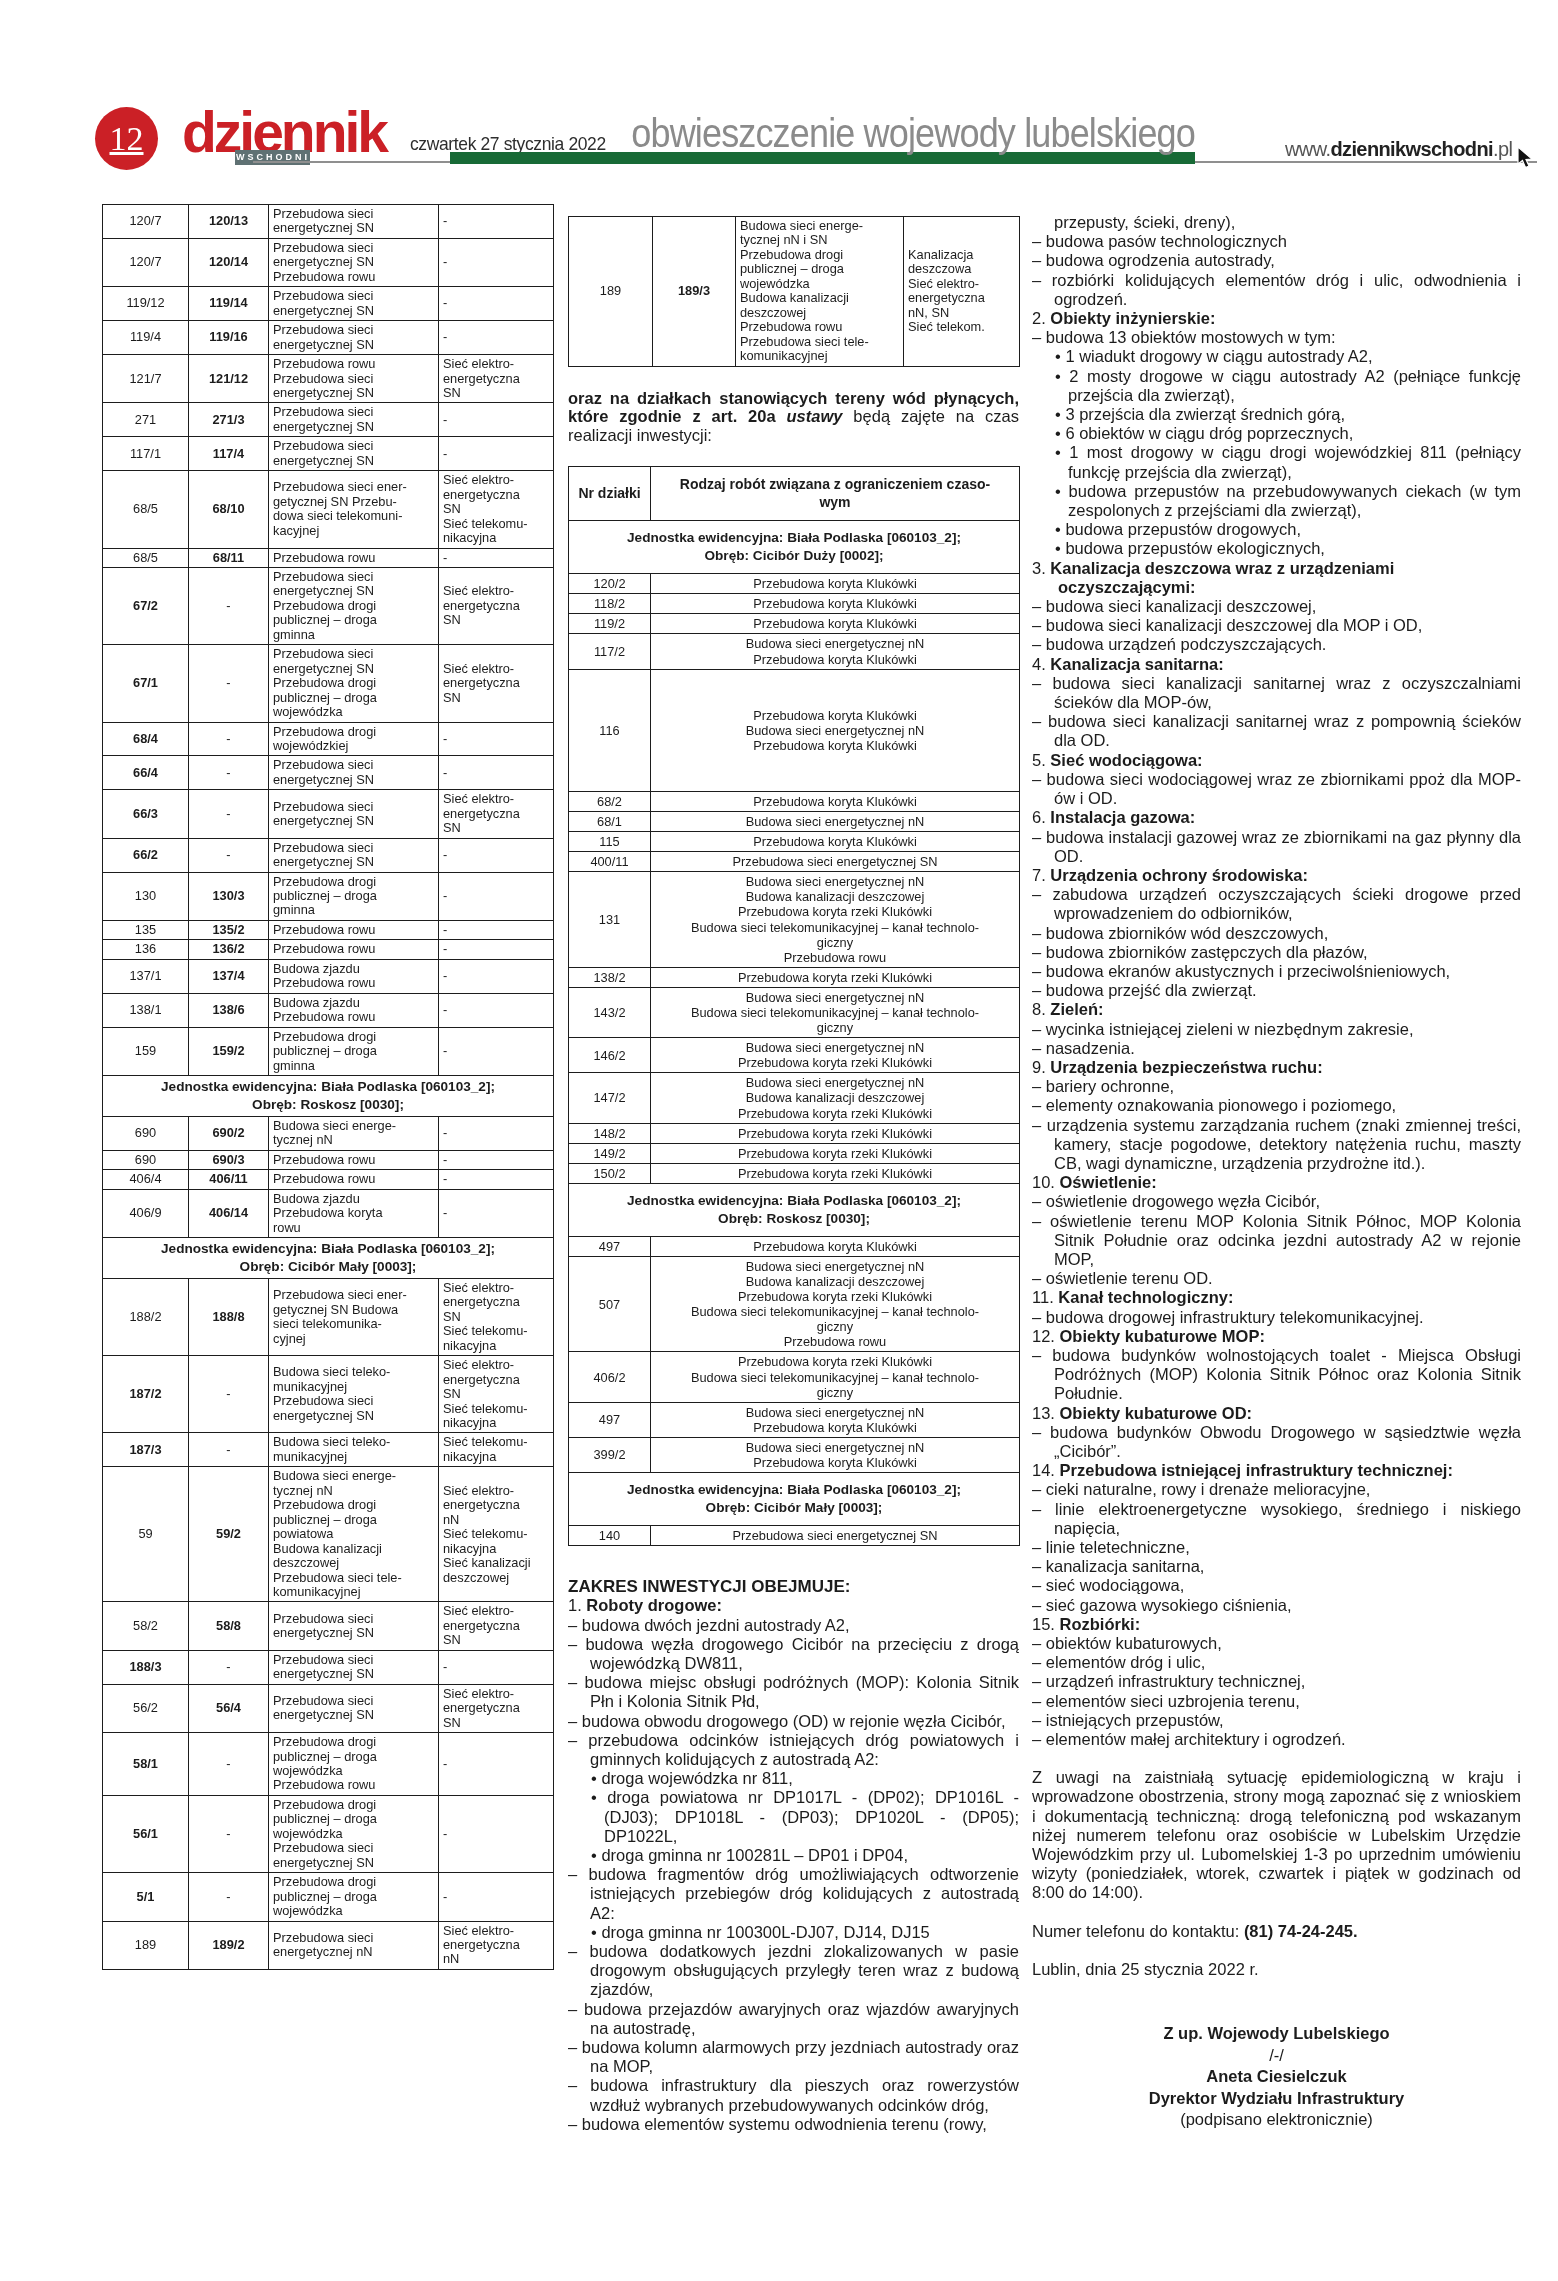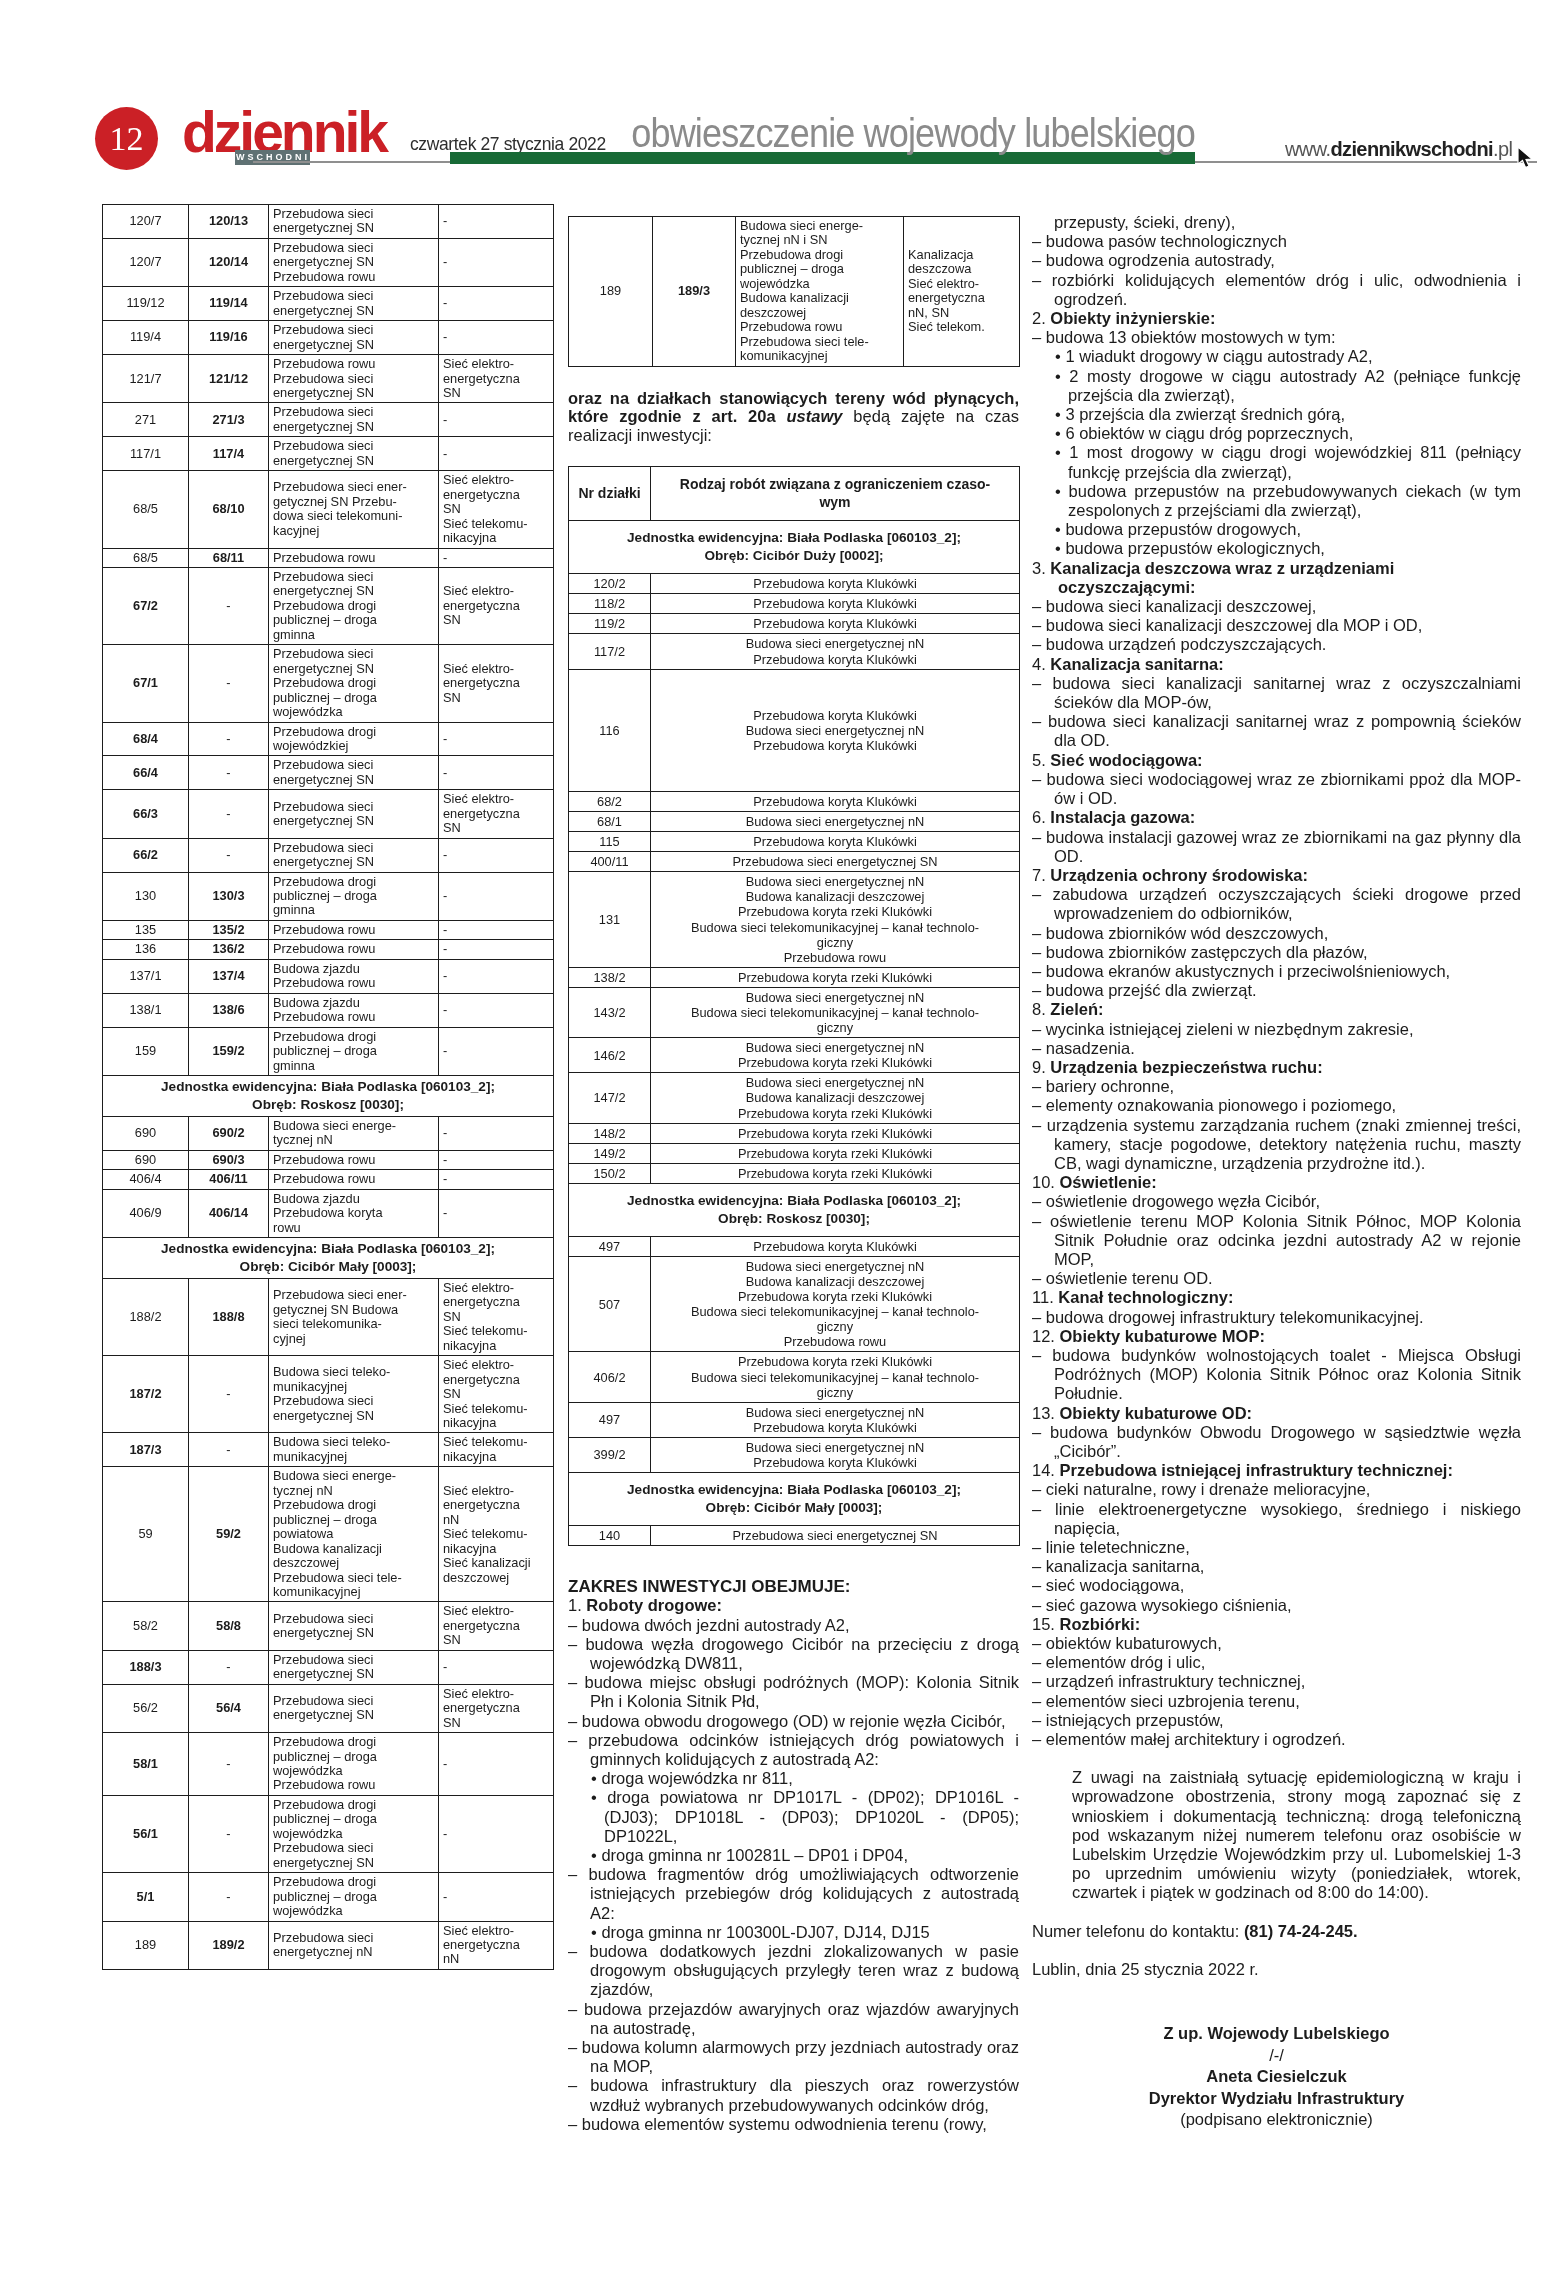--- a/index.html
+++ b/index.html
@@ -1,21 +1,21 @@
 <!DOCTYPE html>
 <html lang="pl"><head>
 <meta charset="utf-8">
 <style>
   html,body{margin:0;padding:0;background:#ffffff;}
   body{width:1558px;height:2281px;position:relative;font-family:"Liberation Sans",sans-serif;color:#1c1c1c;overflow:hidden;}
 
   
   .hdr-circle{position:absolute;left:95px;top:107px;width:63px;height:63px;border-radius:50%;
     background:#cb2026;color:#fff;display:flex;align-items:center;justify-content:center;
-    font-family:"Liberation Serif",serif;font-size:34px;line-height:1;}
+    font-family:"Liberation Serif",serif;font-size:34px;line-height:1;text-decoration:underline;}
   .hdr-logo{position:absolute;left:166px;top:104px;font-size:57px;font-weight:bold;color:#cb2026;
     letter-spacing:-3px;line-height:1;margin-left:16px;}
   .hdr-logo-sub{position:absolute;left:235px;top:150px;width:75px;height:15px;background:#5f7173;
     color:#fff;font-size:9px;font-weight:bold;letter-spacing:3px;text-align:right;line-height:15px;}
   .hdr-date{position:absolute;left:410px;top:133px;font-size:19px;color:#2e2e2e;letter-spacing:-0.4px;
     transform:scaleX(0.92);transform-origin:left;}
   .hdr-rule{position:absolute;left:253px;top:161px;width:1284px;height:2px;background:#8f8f8f;}
   .hdr-green{position:absolute;left:450px;top:152px;width:745px;height:12px;background:#186a36;}
   .hdr-title{position:absolute;left:450px;top:110px;width:745px;text-align:right;font-size:41px;
     color:#8b8b8b;letter-spacing:-1px;transform:scaleX(0.88);transform-origin:right;white-space:nowrap;}
@@ -48,21 +48,21 @@
   .intro .b{font-weight:bold;}
   .zakres{margin-top:31px;font-size:16.5px;line-height:19.2px;text-align:justify;}
   .zakres-title{font-weight:bold;font-size:17px;}
   .rhead,.zhead{padding-left:26px;text-indent:-26px;text-align:left;}
   .rhead .rtitle,.zhead .rtitle{font-weight:bold;}
   .dash{padding-left:22px;text-indent:-22px;}
   .dash::before{content:"– ";}
   .bullet{padding-left:36px;text-indent:-13px;}
   .bullet::before{content:"• ";}
   .cont{padding-left:22px;}
-  .para{margin-top:19px;margin-left:40px;}
+  .para{margin-top:19px;}
   .contact-line{margin-top:19px;text-align:left;}
   .date-line{margin-top:19px;text-align:left;}
   .signature{margin-top:44px;text-align:center;line-height:21.5px;}
 </style>
 </head>
 <body>
 
 <div>
   <div class="hdr-circle">
     <span>12</span>

